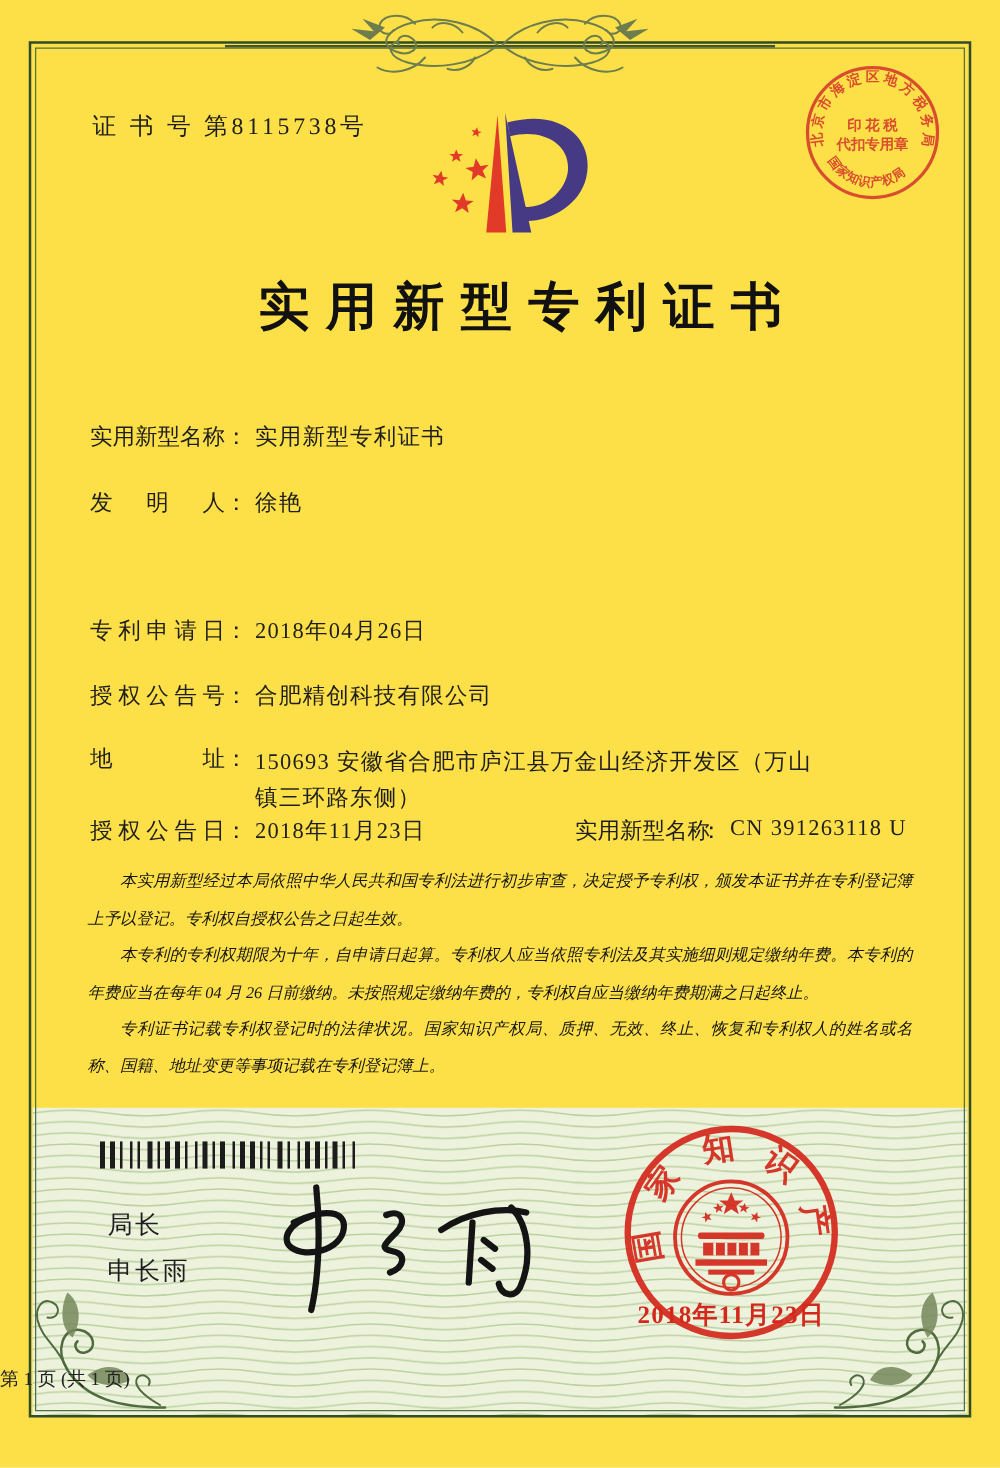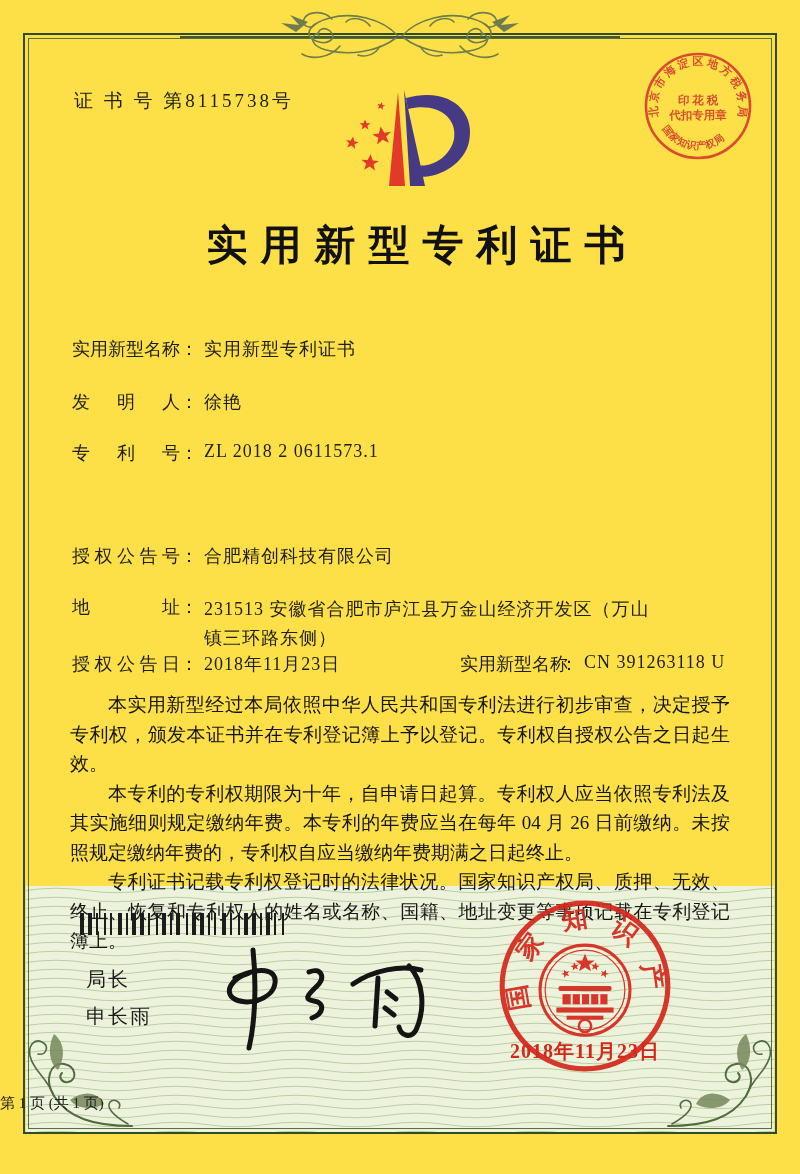--- a/index.html
+++ b/index.html
@@ -24,22 +24,22 @@
   
   .frow{left:72px; font-size:18px; white-space:nowrap;}
   .flabel{display:inline-block; width:108px; text-align:justify; text-align-last:justify;
           vertical-align:top;}
   .fcolon{display:inline-block; vertical-align:top; margin-right:6px;}
   .fvalue{display:inline-block; vertical-align:top; letter-spacing:1px;}
   .fvalue.wrap{white-space:normal; width:450px; line-height:29px;}
   .grant2{position:absolute; left:388px; top:0; white-space:nowrap;}
   .grant2 .flabel{width:100px;}
   
-  .body-text{left:70px; top:690px; width:660px; font-size:19px; line-height:29.5px;
-             text-align:justify; color:#151515;}
+  .body-text{left:70px; top:690px; width:660px; font-size:13px; line-height:29.5px;
+             text-align:justify; color:#151515;font-style:italic;}
   .body-text p{margin:0; text-indent:2em;}
   
   .officer-title{left:86px; top:966px; font-size:20px; letter-spacing:2px;
                  font-family:"Liberation Sans","DejaVu Sans",sans-serif;}
   .officer-name{left:86px; top:1003px; font-size:20px; letter-spacing:2px;
                 font-family:"Liberation Sans","DejaVu Sans",sans-serif;}
   
   .seal-date{left:495px; width:180px; top:1038px; text-align:center;
              font-size:20px; font-weight:bold; color:#d5281c; letter-spacing:1px;}
   
@@ -138,28 +138,28 @@
   </svg>
 
   <div class="abs title">实用新型专利证书</div>
 
   <div class="abs frow" style="top:337px;">
     <span class="flabel">实用新型名称</span><span class="fcolon">：</span><span class="fvalue">实用新型专利证书</span>
   </div>
   <div class="abs frow" style="top:390px;">
     <span class="flabel">发明人</span><span class="fcolon">：</span><span class="fvalue">徐艳</span>
   </div>
-  <div class="abs frow" style="top:441px;">
-    <span class="flabel">专利号</span><span class="fcolon">：</span><span class="fvalue">ZL 2018 2 0611573.1</span>
+  <div class="abs frow" style="top:492px;">
+    <span class="flabel">专利申请日</span><span class="fcolon">：</span><span class="fvalue">2018年04月26日</span>
   </div>
   <div class="abs frow" style="top:544px;">
     <span class="flabel">授权公告号</span><span class="fcolon">：</span><span class="fvalue">合肥精创科技有限公司</span>
   </div>
   <div class="abs frow" style="top:595px;">
-    <span class="flabel">地址</span><span class="fcolon">：</span><span class="fvalue wrap">231513 安徽省合肥市庐江县万金山经济开发区（万山镇三环路东侧）</span>
+    <span class="flabel">地址</span><span class="fcolon">：</span><span class="fvalue wrap">150693 安徽省合肥市庐江县万金山经济开发区（万山镇三环路东侧）</span>
   </div>
   <div class="abs frow" style="top:652px; right:72px;">
     <span class="flabel">授权公告日</span><span class="fcolon">：</span><span class="fvalue">2018年11月23日</span>
     <span class="grant2">
       <span class="flabel">实用新型名称</span><span class="fcolon">：</span><span class="fvalue">CN 391263118 U</span>
     </span>
   </div>
 
   <div class="abs body-text">
     <p>本实用新型经过本局依照中华人民共和国专利法进行初步审查，决定授予专利权，颁发本证书并在专利登记簿上予以登记。专利权自授权公告之日起生效。</p>

